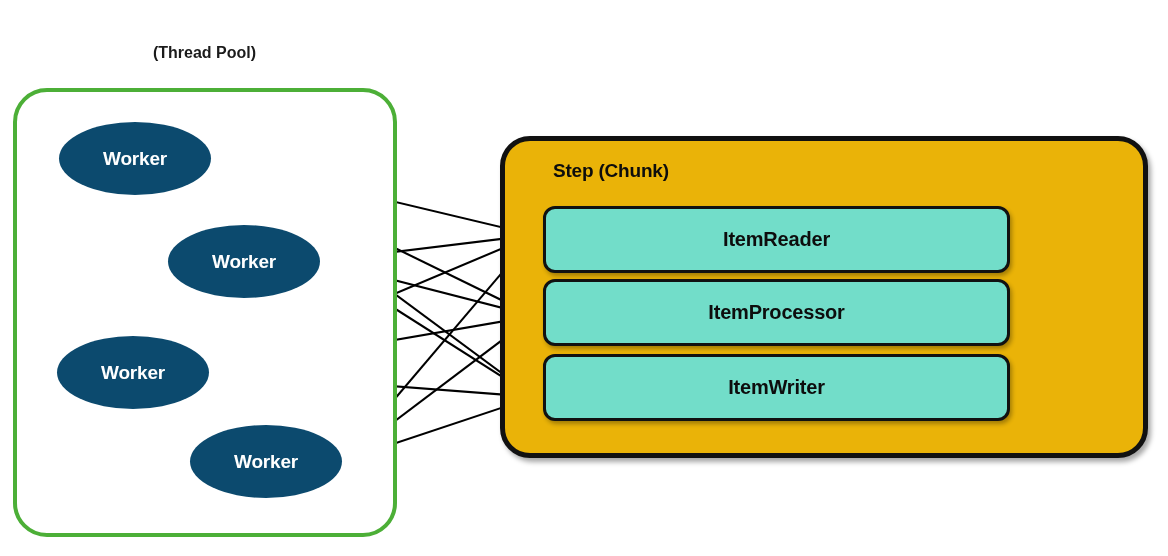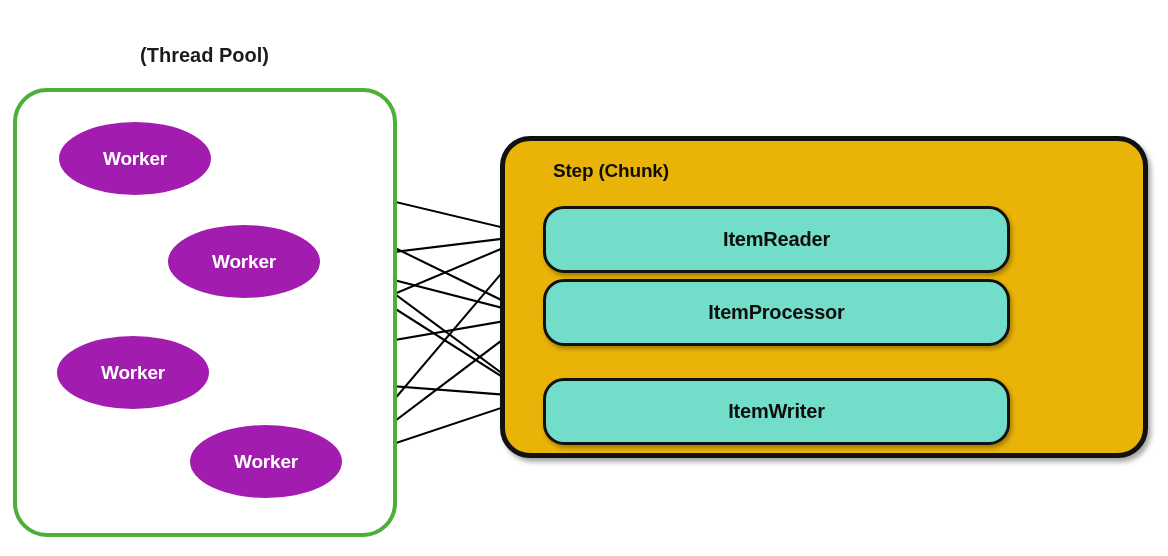--- a/index.html
+++ b/index.html
@@ -38,21 +38,21 @@
     color: #1b1b1b;
     letter-spacing: -0.2px;
     white-space: nowrap;
   }
   .exec-subtitle {
     position: absolute;
     left: 12px;
     top: 44px;
     width: 385px;
     text-align: center;
-    font-size: 20px;
+    font-size: 16px;
     font-weight: bold;
     color: #1b1b1b;
     white-space: nowrap;
   }
 
   
   .pool-box {
     position: absolute;
     left: 13px;
     top: 88px;
@@ -63,21 +63,21 @@
     background: #ffffff;
     box-sizing: border-box;
   }
 
   
   .worker {
     position: absolute;
     width: 152px;
     height: 73px;
     border-radius: 50%;
-    background: #a21caf;
+    background: #0c4a6e;
     display: flex;
     align-items: center;
     justify-content: center;
     color: #ffffff;
     font-size: 19px;
     font-weight: bold;
     letter-spacing: -0.2px;
   }
   .w1 { left: 59px;  top: 122px; }
   .w2 { left: 168px; top: 225px; }
@@ -109,34 +109,34 @@
   }
 
   
   .comp {
     position: absolute;
     left: 38px;
     width: 467px;
     height: 67px;
     background: #72ddc9;
     border: 3px solid #111111;
-    border-radius: 21px;
+    border-radius: 12px;
     box-sizing: border-box;
     display: flex;
     align-items: center;
     justify-content: center;
     font-size: 20px;
     font-weight: bold;
     color: #0d0d0d;
     letter-spacing: -0.2px;
     box-shadow: 2px 3px 4px rgba(0,0,0,0.3);
   }
   .c1 { top: 65px; }
   .c2 { top: 138px; }
-  .c3 { top: 237px; }
+  .c3 { top: 213px; }
 </style>
 </head>
 <body>
 
 <div id="canvas">
 
   <svg id="wires" viewBox="0 0 1168 556" xmlns="http://www.w3.org/2000/svg">
     <defs>
       <marker id="arrowhead" markerWidth="9" markerHeight="8" refX="8.2" refY="4" orient="auto" markerUnits="strokeWidth">
         <path d="M0,0 L9,4 L0,8 L2.1,4 z" fill="#000000"></path>

